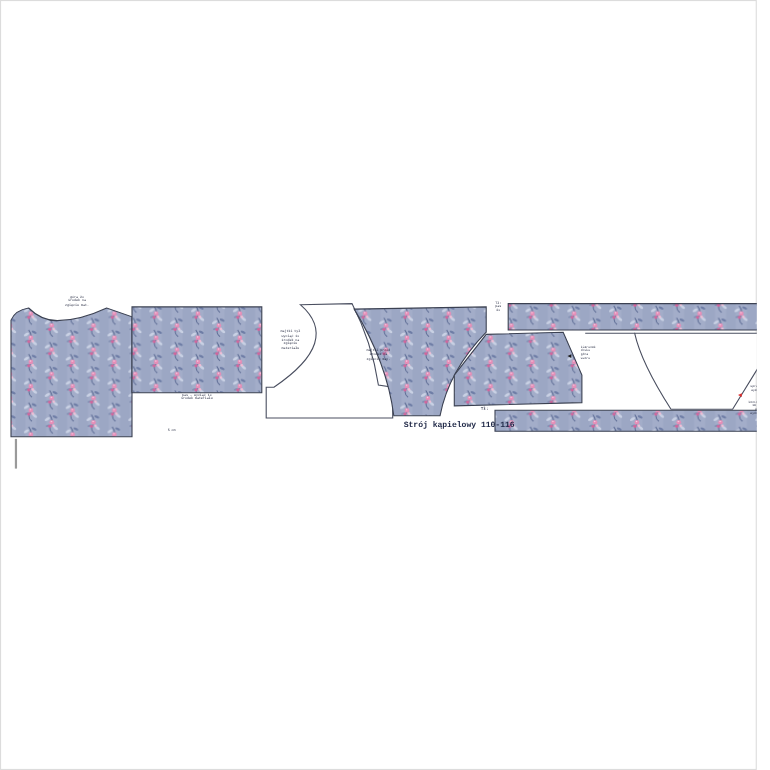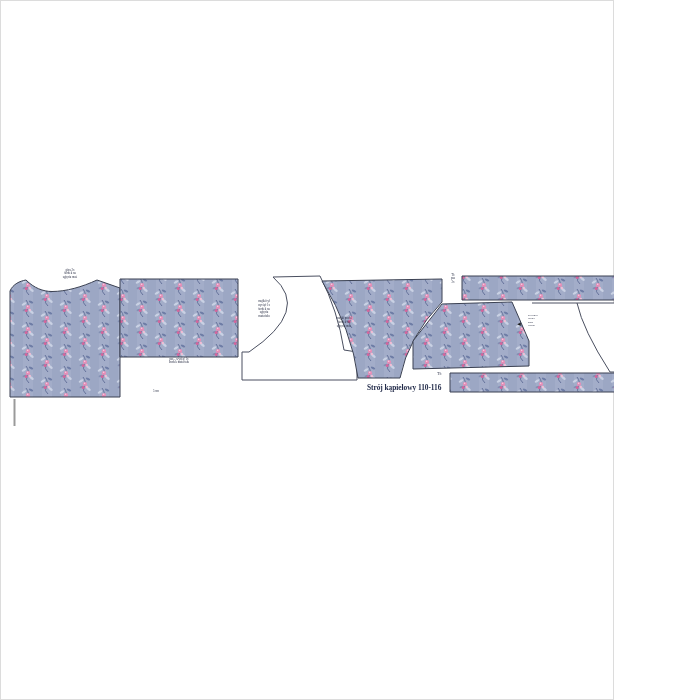--- a/index.html
+++ b/index.html
@@ -1,19 +1,19 @@
 <!DOCTYPE html>
 <html><head>
 <meta charset="utf-8">
 <style>
   html,body{margin:0;padding:0;background:#ffffff;}
   .canvas{
-    position:relative;width:614px;height:700px;background:#ffffff;
+    position:relative;width:688px;height:700px;background:#ffffff;
     outline:1px solid #dcdcdc;outline-offset:-1px;overflow:hidden;
-    font-family:Liberation Serif, serif;
+    font-family:Liberation Mono, monospace;
   }
   svg.layout{position:absolute;left:0;top:0;}
   .lbl{position:absolute;color:#2c3147;}
   .micro{font-size:3px;line-height:1.25;text-align:center;letter-spacing:0;}
   .micro-left{font-size:2.8px;line-height:1.25;text-align:left;}
   .title{
     font-size:7.4px;font-weight:700;color:#1e2746;letter-spacing:-0.05px;
     white-space:nowrap;
   }
   .foldmark{font-size:4px;color:#2c3147;}

